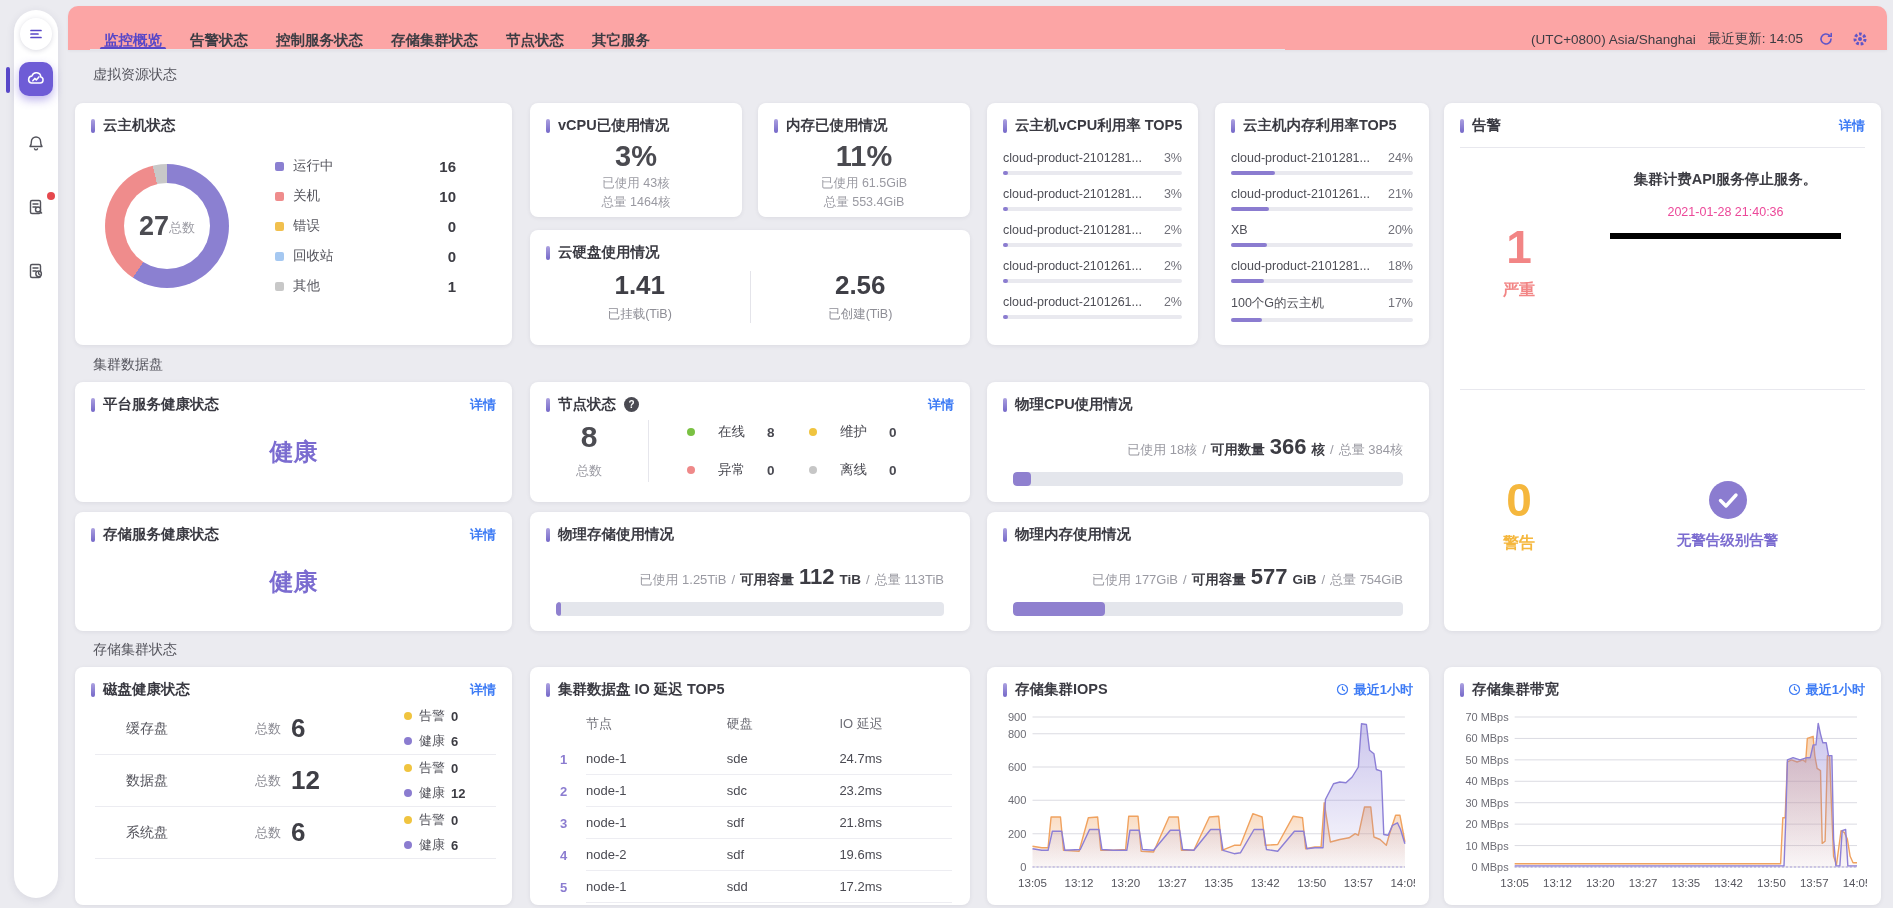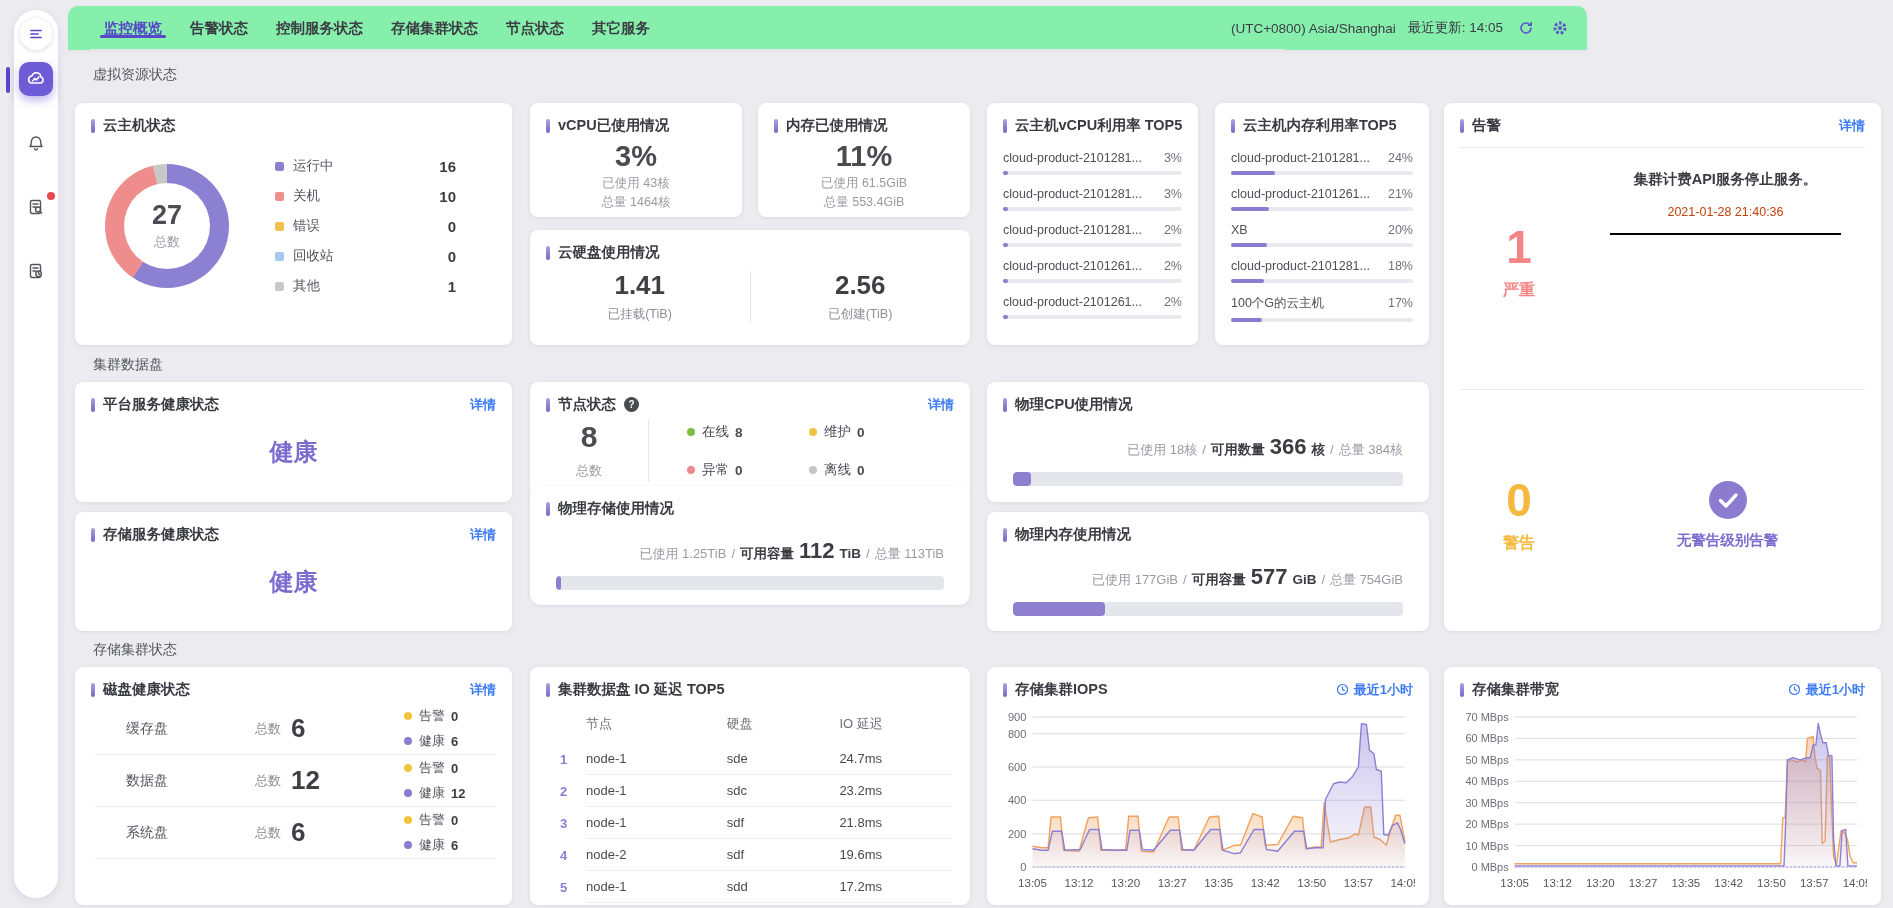--- a/index.html
+++ b/index.html
@@ -9,21 +9,21 @@
 
   
   .sidebar{position:absolute;left:14px;top:10px;width:44px;height:888px;background:#fff;border-radius:22px;box-shadow:0 2px 8px rgba(50,50,90,.10);}
   .menu-btn{position:absolute;left:6px;top:8px;width:32px;height:32px;border:none;border-radius:50%;background:#fff;box-shadow:0 1px 5px rgba(50,50,90,.18);display:flex;align-items:center;justify-content:center;cursor:pointer;}
   .side-item{position:absolute;left:5px;width:34px;height:34px;border:none;background:transparent;border-radius:10px;display:flex;align-items:center;justify-content:center;cursor:pointer;}
   .side-item.active{background:#6e5cd6;box-shadow:0 4px 10px rgba(110,92,214,.45);}
   .active-indicator{position:absolute;left:-8px;top:57px;width:4px;height:26px;background:#5847c8;border-radius:2px;}
   .red-dot{position:absolute;right:-2px;top:2px;width:8px;height:8px;border-radius:50%;background:#e5484d;}
 
   
-  .topbar{position:absolute;left:68px;top:6px;width:1519px;height:44px;background:#86efac;border-radius:10px 10px 0 0;box-shadow:0 1px 3px rgba(40,40,70,.06);display:flex;align-items:center;}
+  .topbar{position:absolute;left:68px;top:6px;width:1819px;height:44px;background:#fca5a5;border-radius:10px 10px 0 0;box-shadow:0 1px 3px rgba(40,40,70,.06);display:flex;align-items:flex-end;}
   .tabs{display:flex;align-items:stretch;margin-left:22px;position:relative;}
   .tabs-underline{position:absolute;left:22px;bottom:0;width:1195px;height:1px;background:#e6e6ec;}
   .tab{border:none;background:transparent;font-family:inherit;font-size:14.5px;color:#3c3c43;font-weight:600;padding:0 14px;cursor:pointer;position:relative;}
   .tab.active{color:#5847c8;font-weight:700;}
   .tab.active::after{content:"";position:absolute;left:10px;right:10px;bottom:0;height:3px;border-radius:2px;background:#5847c8;}
   .topbar-right{margin-left:auto;display:flex;align-items:center;gap:12px;padding-right:16px;}
   .tz{font-size:13.5px;color:#3c3c43;}
   .upd{font-size:13.5px;color:#3c3c43;}
   .icon-btn{border:none;background:transparent;cursor:pointer;display:flex;align-items:center;justify-content:center;width:22px;height:22px;}
 
@@ -31,21 +31,21 @@
   .card{position:absolute;background:#fff;border-radius:8px;box-shadow:0 1px 4px rgba(40,40,70,.08);}
   .card-head{display:flex;align-items:center;gap:8px;padding:13px 16px 0;}
   .marker{width:4px;height:14px;border-radius:2px;background:linear-gradient(180deg,#aca1e0,#7467c8);flex:none;}
   .card-head h3{font-size:14.5px;font-weight:700;color:#3a3a42;white-space:nowrap;}
   .detail{margin-left:auto;font-size:13px;color:#3d7bf5;text-decoration:none;font-weight:600;cursor:pointer;}
   .section-label{position:absolute;font-size:14px;color:#54545c;margin-left:18px;}
 
   
   .vm-body{display:flex;align-items:center;padding:16px 30px 0 30px;}
   .donut{width:124px;height:124px;border-radius:50%;position:relative;flex:none;}
-  .donut-hole{position:absolute;inset:19px;background:#fff;border-radius:50%;display:flex;flex-direction:column;align-items:center;justify-content:center;}
+  .donut-hole{position:absolute;inset:19px;background:#fff;border-radius:50%;display:flex;flex-direction:row;align-items:center;justify-content:center;}
   .donut-total{font-size:27px;font-weight:700;color:#4c4c52;line-height:1;}
   .donut-total-label{font-size:13px;color:#9a9aa2;margin-top:4px;}
   .vm-legend{list-style:none;flex:1;margin-left:46px;padding-right:26px;}
   .vm-legend li{display:flex;align-items:center;height:30px;}
   .sq{width:9px;height:9px;border-radius:2px;margin-right:9px;flex:none;}
   .vm-lbl{font-size:13.5px;color:#55555d;}
   .vm-val{margin-left:auto;font-size:15px;font-weight:700;color:#3c3c43;}
 
   
   .stat-body{text-align:center;margin-top:4px;}
@@ -72,34 +72,34 @@
   .al-div{border:none;border-top:1px solid #e8e8ee;margin:12px 16px 0;}
   .al-top{display:flex;height:229px;}
   .al-bottom{display:flex;height:250px;}
   .al-num-col{width:150px;display:flex;flex-direction:column;align-items:center;justify-content:center;}
   .al-big{font-size:46px;font-weight:700;line-height:1;}
   .al-lbl{font-size:16px;font-weight:600;margin-top:10px;}
   .crit{color:#f28585;}
   .warn{color:#f5b73d;}
   .al-msg-col{flex:1;padding:22px 24px 0 0;text-align:center;}
   .al-msg{font-size:14.5px;font-weight:600;color:#3c3c43;}
-  .al-time{font-size:12.5px;color:#c2410c;margin:16px auto 0;padding-bottom:14px;border-bottom:2px solid #000000;width:88%;}
+  .al-time{font-size:12.5px;color:#ec4899;margin:16px auto 0;padding-bottom:14px;border-bottom:6px solid #000000;width:88%;}
   .al-notice{flex:1;display:flex;flex-direction:column;align-items:center;justify-content:center;gap:12px;padding-right:20px;}
   .al-notice-text{color:#7b6cd0;font-size:14.5px;font-weight:600;}
 
   
   .health-val{margin-top:22px;text-align:center;font-size:24px;font-weight:700;color:#7b6cd0;}
 
   
   .node-body{display:flex;align-items:center;padding:6px 24px 0 46px;}
   .node-total-num{font-size:30px;font-weight:700;color:#4c4c52;text-align:center;line-height:1;}
   .node-total-lbl{font-size:13px;color:#9a9aa2;text-align:center;margin-top:10px;}
   .node-sep{width:1px;height:62px;background:#e6e6ec;margin:0 38px 0 46px;}
   .node-legend{display:grid;grid-template-columns:122px 122px;row-gap:20px;}
-  .nl-item{display:flex;align-items:center;font-size:13.5px;color:#4a4a52;}
+  .nl-item{display:flex;align-items:center;font-size:13.5px;color:#4a4a52;gap:16px;}
   .dot{width:8px;height:8px;border-radius:50%;margin-right:7px;flex:none;}
   .nl-val{margin-left:6px;font-weight:700;}
 
   
   .usage-line{display:flex;justify-content:flex-end;align-items:baseline;gap:5px;padding:20px 26px 0;font-size:13px;color:#9a9aa2;white-space:nowrap;}
   .usage-strong{color:#3c3c43;font-weight:600;font-size:13.5px;}
   .usage-big{color:#3c3c43;font-weight:700;font-size:22px;}
   .usage-bar{margin:12px 26px 0;height:14px;border-radius:4px;background:#e4e6ec;overflow:hidden;}
   .usage-fill{height:100%;background:#8f80cf;border-radius:4px;}
 
@@ -498,21 +498,21 @@
 
   <section class="card" style="left:75px;top:512px;width:437px;height:119px;">
     <div class="card-head">
         <span class="marker"></span>
         <h3>存储服务健康状态</h3>
         <a class="detail">详情</a>
       </div>
     <div class="health-val">健康</div>
   </section>
 
-  <section class="card" style="left:530px;top:486px;width:440px;height:119px;border-radius:11px;">
+  <section class="card" style="left:530px;top:512px;width:440px;height:119px;">
     <div class="card-head">
         <span class="marker"></span>
         <h3>物理存储使用情况</h3>
       </div>
     <div class="usage-line">
       <span>已使用 1.25TiB</span>
       <span>/</span>
       <span class="usage-strong">可用容量</span>
       <span class="usage-big">112</span>
       <span class="usage-strong">TiB</span>

